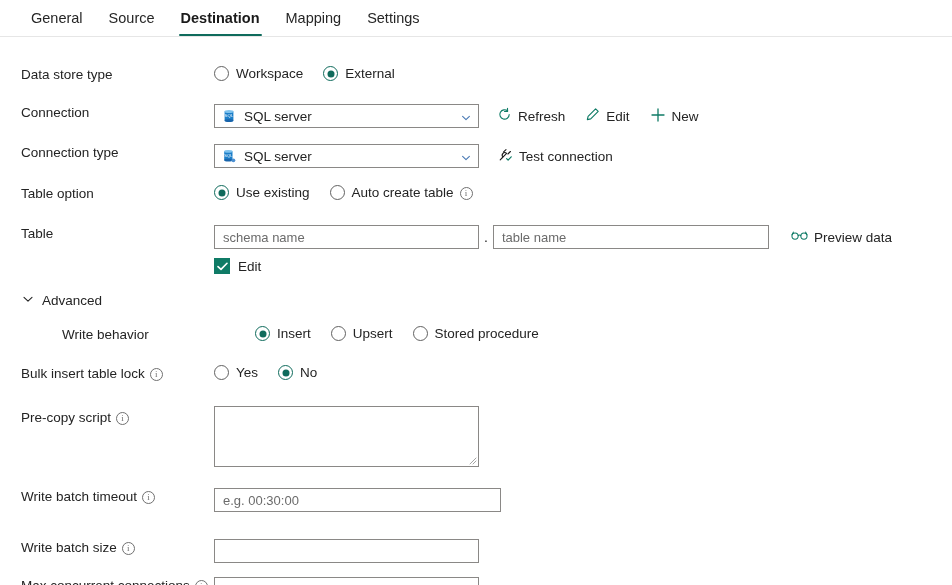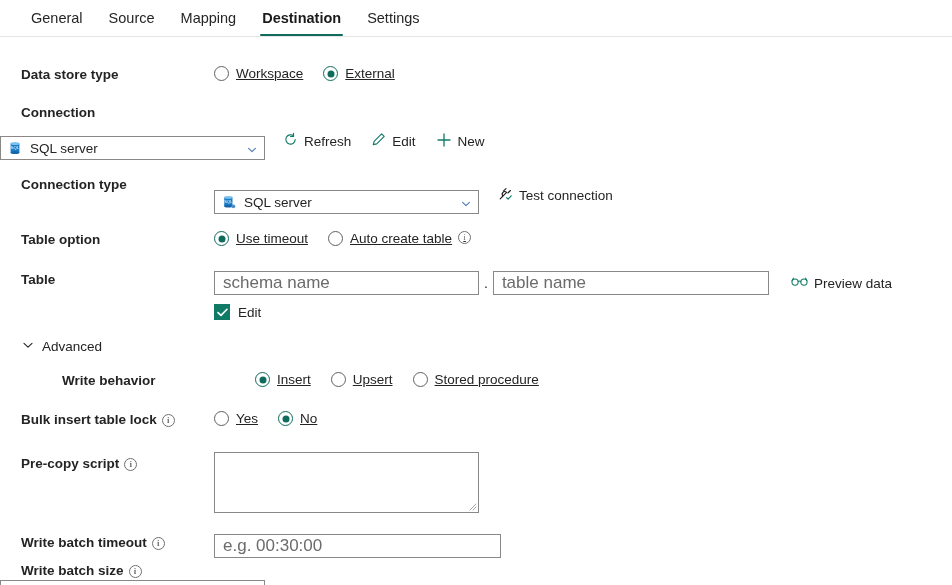--- a/index.html
+++ b/index.html
@@ -62,35 +62,35 @@
     display: flex;
     align-items: flex-start;
     min-height: 22px;
   }
   .label {
     width: 214px;
     min-width: 214px;
     padding-left: 21px;
     box-sizing: border-box;
     font-size: 13.5px;
-    font-weight: bold;
+    font-weight: normal;
     color: #242424;
     line-height: 18px;
     display: flex;
     align-items: center;
     gap: 5px;
   }
   .control {
     flex: 1;
     display: flex;
     align-items: center;
   }
 
   
-  .radio-group { display: flex; align-items: flex-start; text-decoration: underline; }
+  .radio-group { display: flex; align-items: flex-end; }
   .radio {
     display: flex;
     align-items: center;
     gap: 7px;
     cursor: pointer;
     font-size: 13.5px;
     color: #242424;
     margin-right: 20px;
     white-space: nowrap;
   }
@@ -137,41 +137,40 @@
     vertical-align: middle;
     cursor: default;
   }
 
   
   .field {
     height: 24px;
     border: 1px solid #8a8886;
     background: #fff;
     box-sizing: border-box;
-    font-size: 17px;
+    font-size: 13px;
     color: #242424;
     padding: 0 8px;
     font-family: "Liberation Sans", sans-serif;
     outline: none;
   }
   .field::placeholder { color: #6b6b6b; }
   .dropdown {
     width: 265px;
     height: 24px;
     border: 1px solid #8a8886;
     background: #fff;
     box-sizing: border-box;
     display: flex;
     align-items: center;
     padding: 0 7px 0 7px;
     gap: 8px;
     cursor: pointer;
     font-size: 13.5px;
     color: #242424;
-    margin-top: 14px;
   }
   .dropdown .dd-text { flex: 1; white-space: nowrap; }
   .chev {
     width: 10px;
     height: 10px;
     flex: none;
   }
 
   
   .sqlicon { width: 14px; height: 14px; flex: none; }
@@ -253,26 +252,26 @@
 </head>
 <body>
 
 <div class="tabstrip">
   <div class="tab">
       <span>General</span>
     </div>
   <div class="tab">
       <span>Source</span>
     </div>
+  <div class="tab active">
+      <span>Destination</span>
+    </div>
   <div class="tab">
       <span>Mapping</span>
     </div>
-  <div class="tab active">
-      <span>Destination</span>
-    </div>
   <div class="tab">
       <span>Settings</span>
     </div>
 </div>
 
 <div class="form">
 
   <div class="row" style="margin-top:14px;">
     <div class="label">
       <span>Data store type</span>
@@ -284,21 +283,21 @@
           <span>Workspace</span>
         </div>
         <div class="radio checked">
           <span class="dot"></span>
           <span>External</span>
         </div>
       </div>
     </div>
   </div>
 
-  <div class="row" style="margin-top:16px;flex-direction:column;">
+  <div class="row" style="margin-top:16px;">
     <div class="label">
       <span>Connection</span>
     </div>
     <div class="control">
       <div class="dropdown">
         <span class="sqlicon">
           <svg width="14" height="14" viewBox="0 0 14 14">
             <path d="M2.6 2.3h8.8v9.4H2.6z" fill="#1b7ec9"></path>
             <ellipse cx="7" cy="2.4" rx="4.4" ry="1.5" fill="#7ec2ee"></ellipse>
             <ellipse cx="7" cy="11.6" rx="4.4" ry="1.5" fill="#1864ab"></ellipse>
@@ -380,21 +379,21 @@
   </div>
 
   <div class="row" style="margin-top:17px;">
     <div class="label">
       <span>Table option</span>
     </div>
     <div class="control">
       <div class="radio-group">
         <div class="radio checked">
           <span class="dot"></span>
-          <span>Use timeout</span>
+          <span>Use existing</span>
         </div>
         <div class="radio" style="margin-right:6px;">
           <span class="dot"></span>
           <span>Auto create table</span>
         </div>
         <span class="info">i</span>
       </div>
     </div>
   </div>
 
@@ -500,21 +499,21 @@
   <div class="row" style="margin-top:17px;">
     <div class="label">
       <span>Write batch timeout</span>
       <span class="info">i</span>
     </div>
     <div class="control">
       <input class="field" style="width: 287px;" value="" placeholder="e.g. 00:30:00">
     </div>
   </div>
 
-  <div class="row" style="margin-top:4px;flex-direction:column;">
+  <div class="row" style="margin-top:27px;">
     <div class="label">
       <span>Write batch size</span>
       <span class="info">i</span>
     </div>
     <div class="control">
       <input class="field" style="width: 265px;" value="" placeholder="">
     </div>
   </div>
 
   <div class="row" style="margin-top:14px;">

